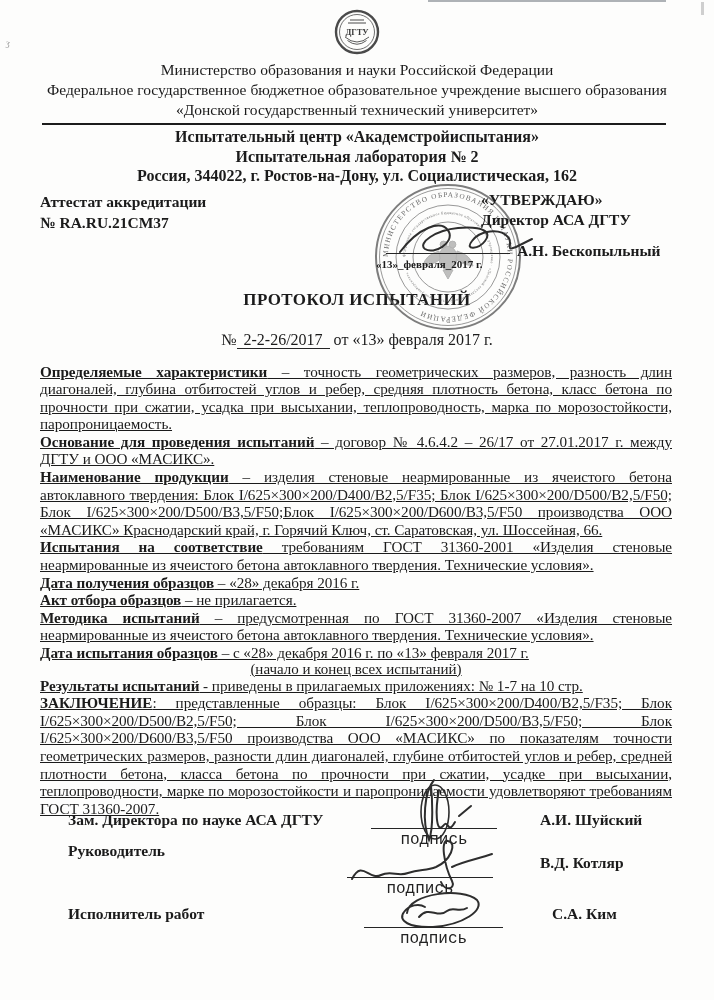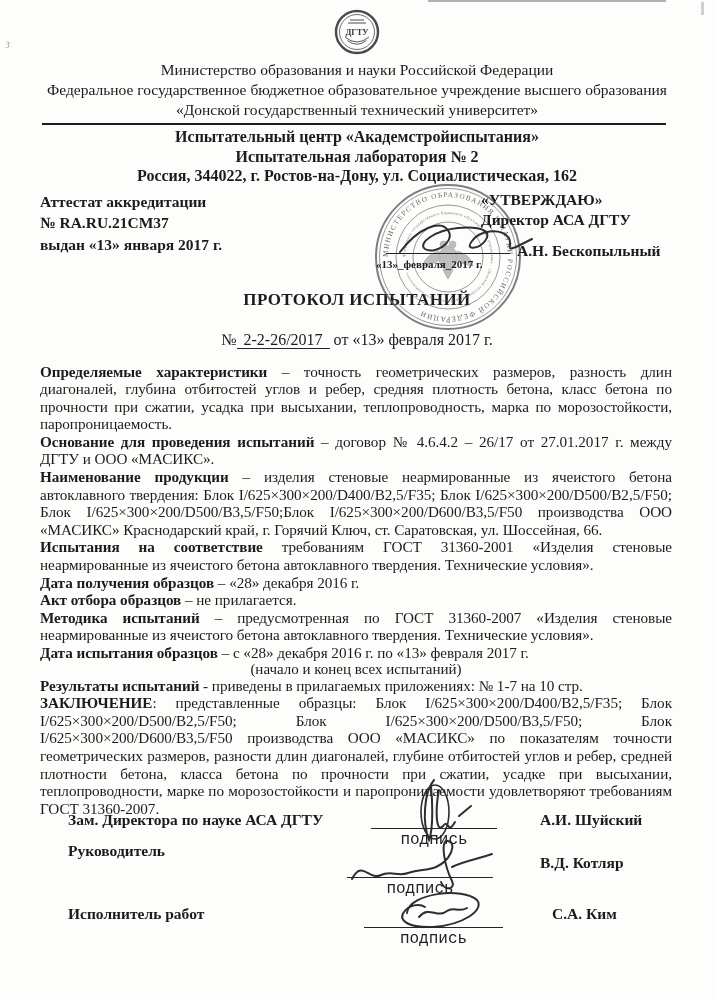--- a/index.html
+++ b/index.html
@@ -30,21 +30,21 @@
   .stamp{position:absolute;left:373px;top:-4px;width:150px;height:150px;}
   .flourish{position:absolute;left:392px;top:26px;width:155px;height:50px;}
 
   
   .title-sec{text-align:center;}
   .title-main{font-size:17px;font-weight:bold;letter-spacing:.4px;line-height:20px;}
   .title-num{font-size:16px;line-height:19px;margin-top:20px;}
   .title-num .u{border-bottom:1.3px solid #252525;padding:0 7px;}
 
   
-  .bodytext{margin:14px 42px 0 40px;font-size:15.2px;line-height:17.6px;text-align:justify;letter-spacing:-.05px;}
+  .bodytext{margin:14px 42px 0 40px;font-size:15.2px;line-height:17.6px;text-align:justify;letter-spacing:-.05px;text-decoration:underline;}
   .bodytext p{margin:0;}
   .note{text-align:center;font-size:15px;line-height:15px;letter-spacing:0;}
   .concl{margin-top:17px;}
   b.lead{font-weight:bold;}
 
   
   .signatures{position:absolute;left:68px;top:805px;width:606px;height:195px;font-size:15.5px;font-weight:bold;}
   .signatures .abs{position:absolute;}
   .s-line{position:absolute;height:0;border-bottom:1.8px solid #252525;}
   .s-cap{position:absolute;font-weight:normal;font-size:16px;text-align:center;color:#222;font-family:Liberation Mono, monospace;}
@@ -75,21 +75,20 @@
     <hr class="rule">
     <div class="h-bold">Испытательный центр «Академстройиспытания»</div>
     <div class="h-bold">Испытательная лаборатория № 2</div>
     <div class="h-bold">Россия, 344022, г. Ростов-на-Дону, ул. Социалистическая, 162</div>
   </div>
 
   <div class="approval-sec">
     <div class="accr">
       <div>Аттестат аккредитации</div>
       <div>№ RA.RU.21CM37</div>
-      <div>выдан «13» января 2017 г.</div>
     </div>
 
     <svg class="stamp" viewBox="0 0 150 150">
       <g fill="none" stroke="#5e5e5e" opacity="0.8">
         <circle cx="75" cy="75" r="72" stroke-width="2"></circle>
         <circle cx="75" cy="75" r="68.5" stroke-width="0.8"></circle>
         <circle cx="75" cy="75" r="52" stroke-width="0.8"></circle>
         <circle cx="75" cy="75" r="35" stroke-width="0.8"></circle>
       </g>
       <defs>

